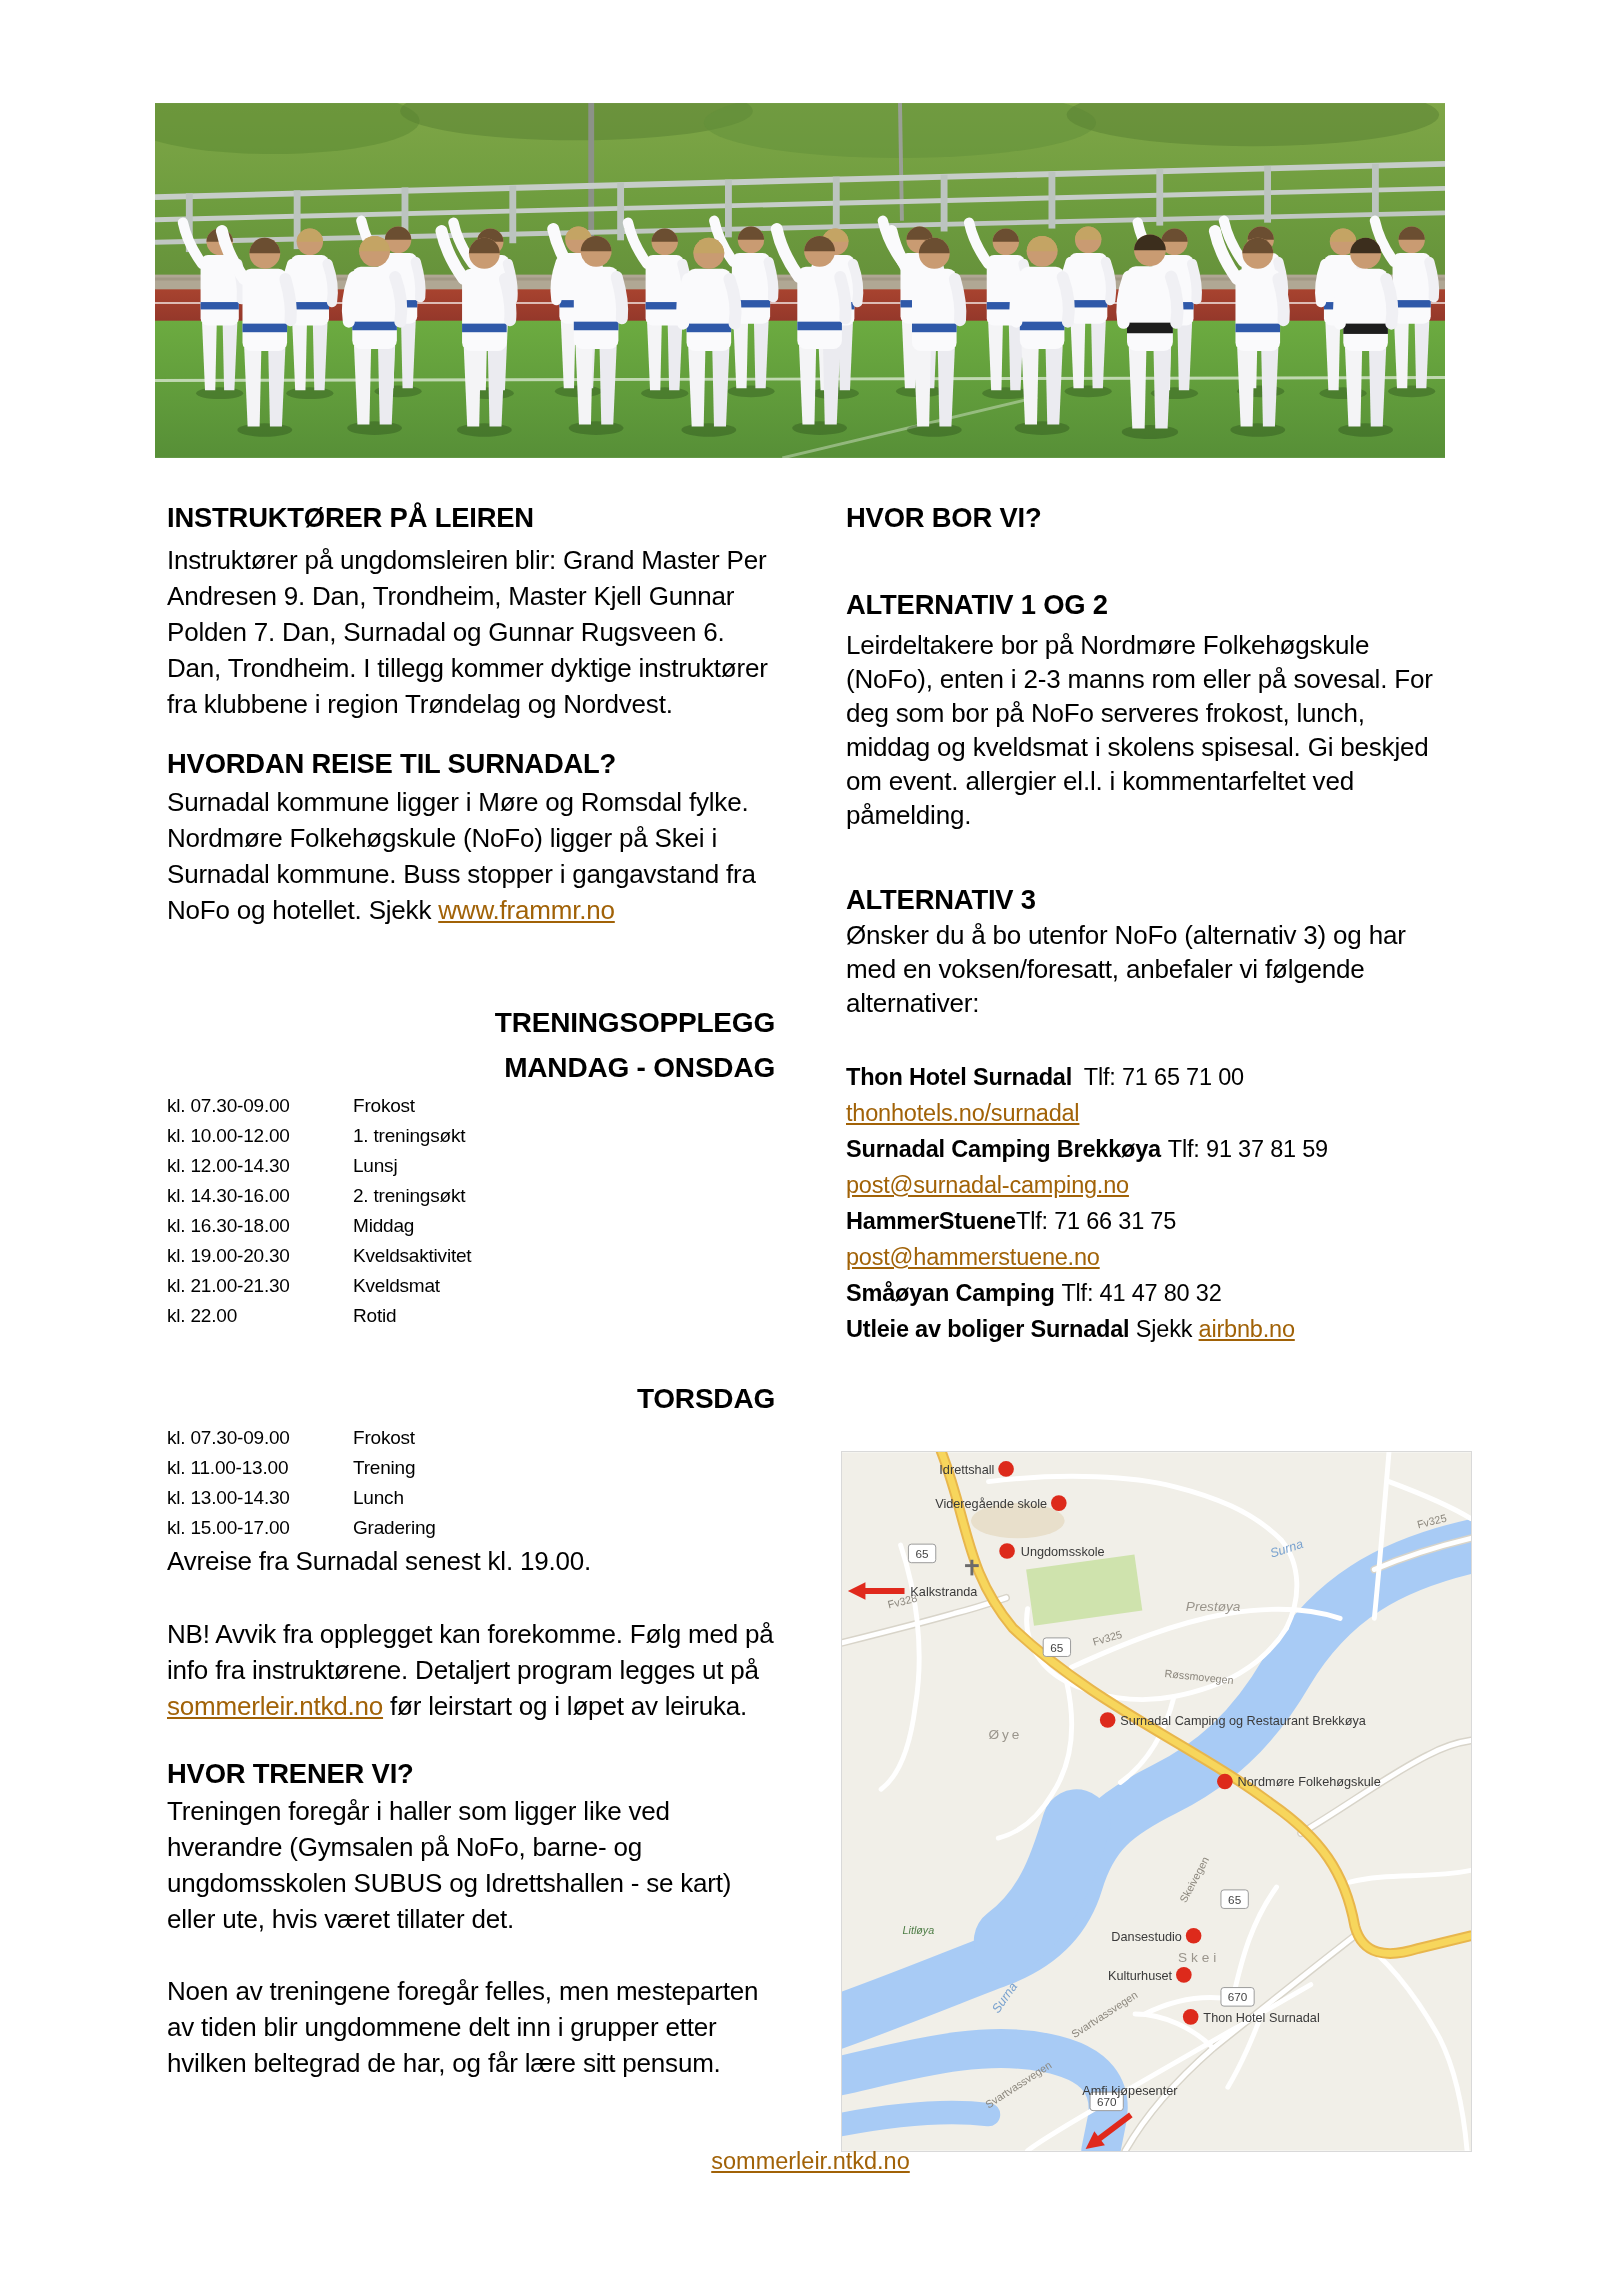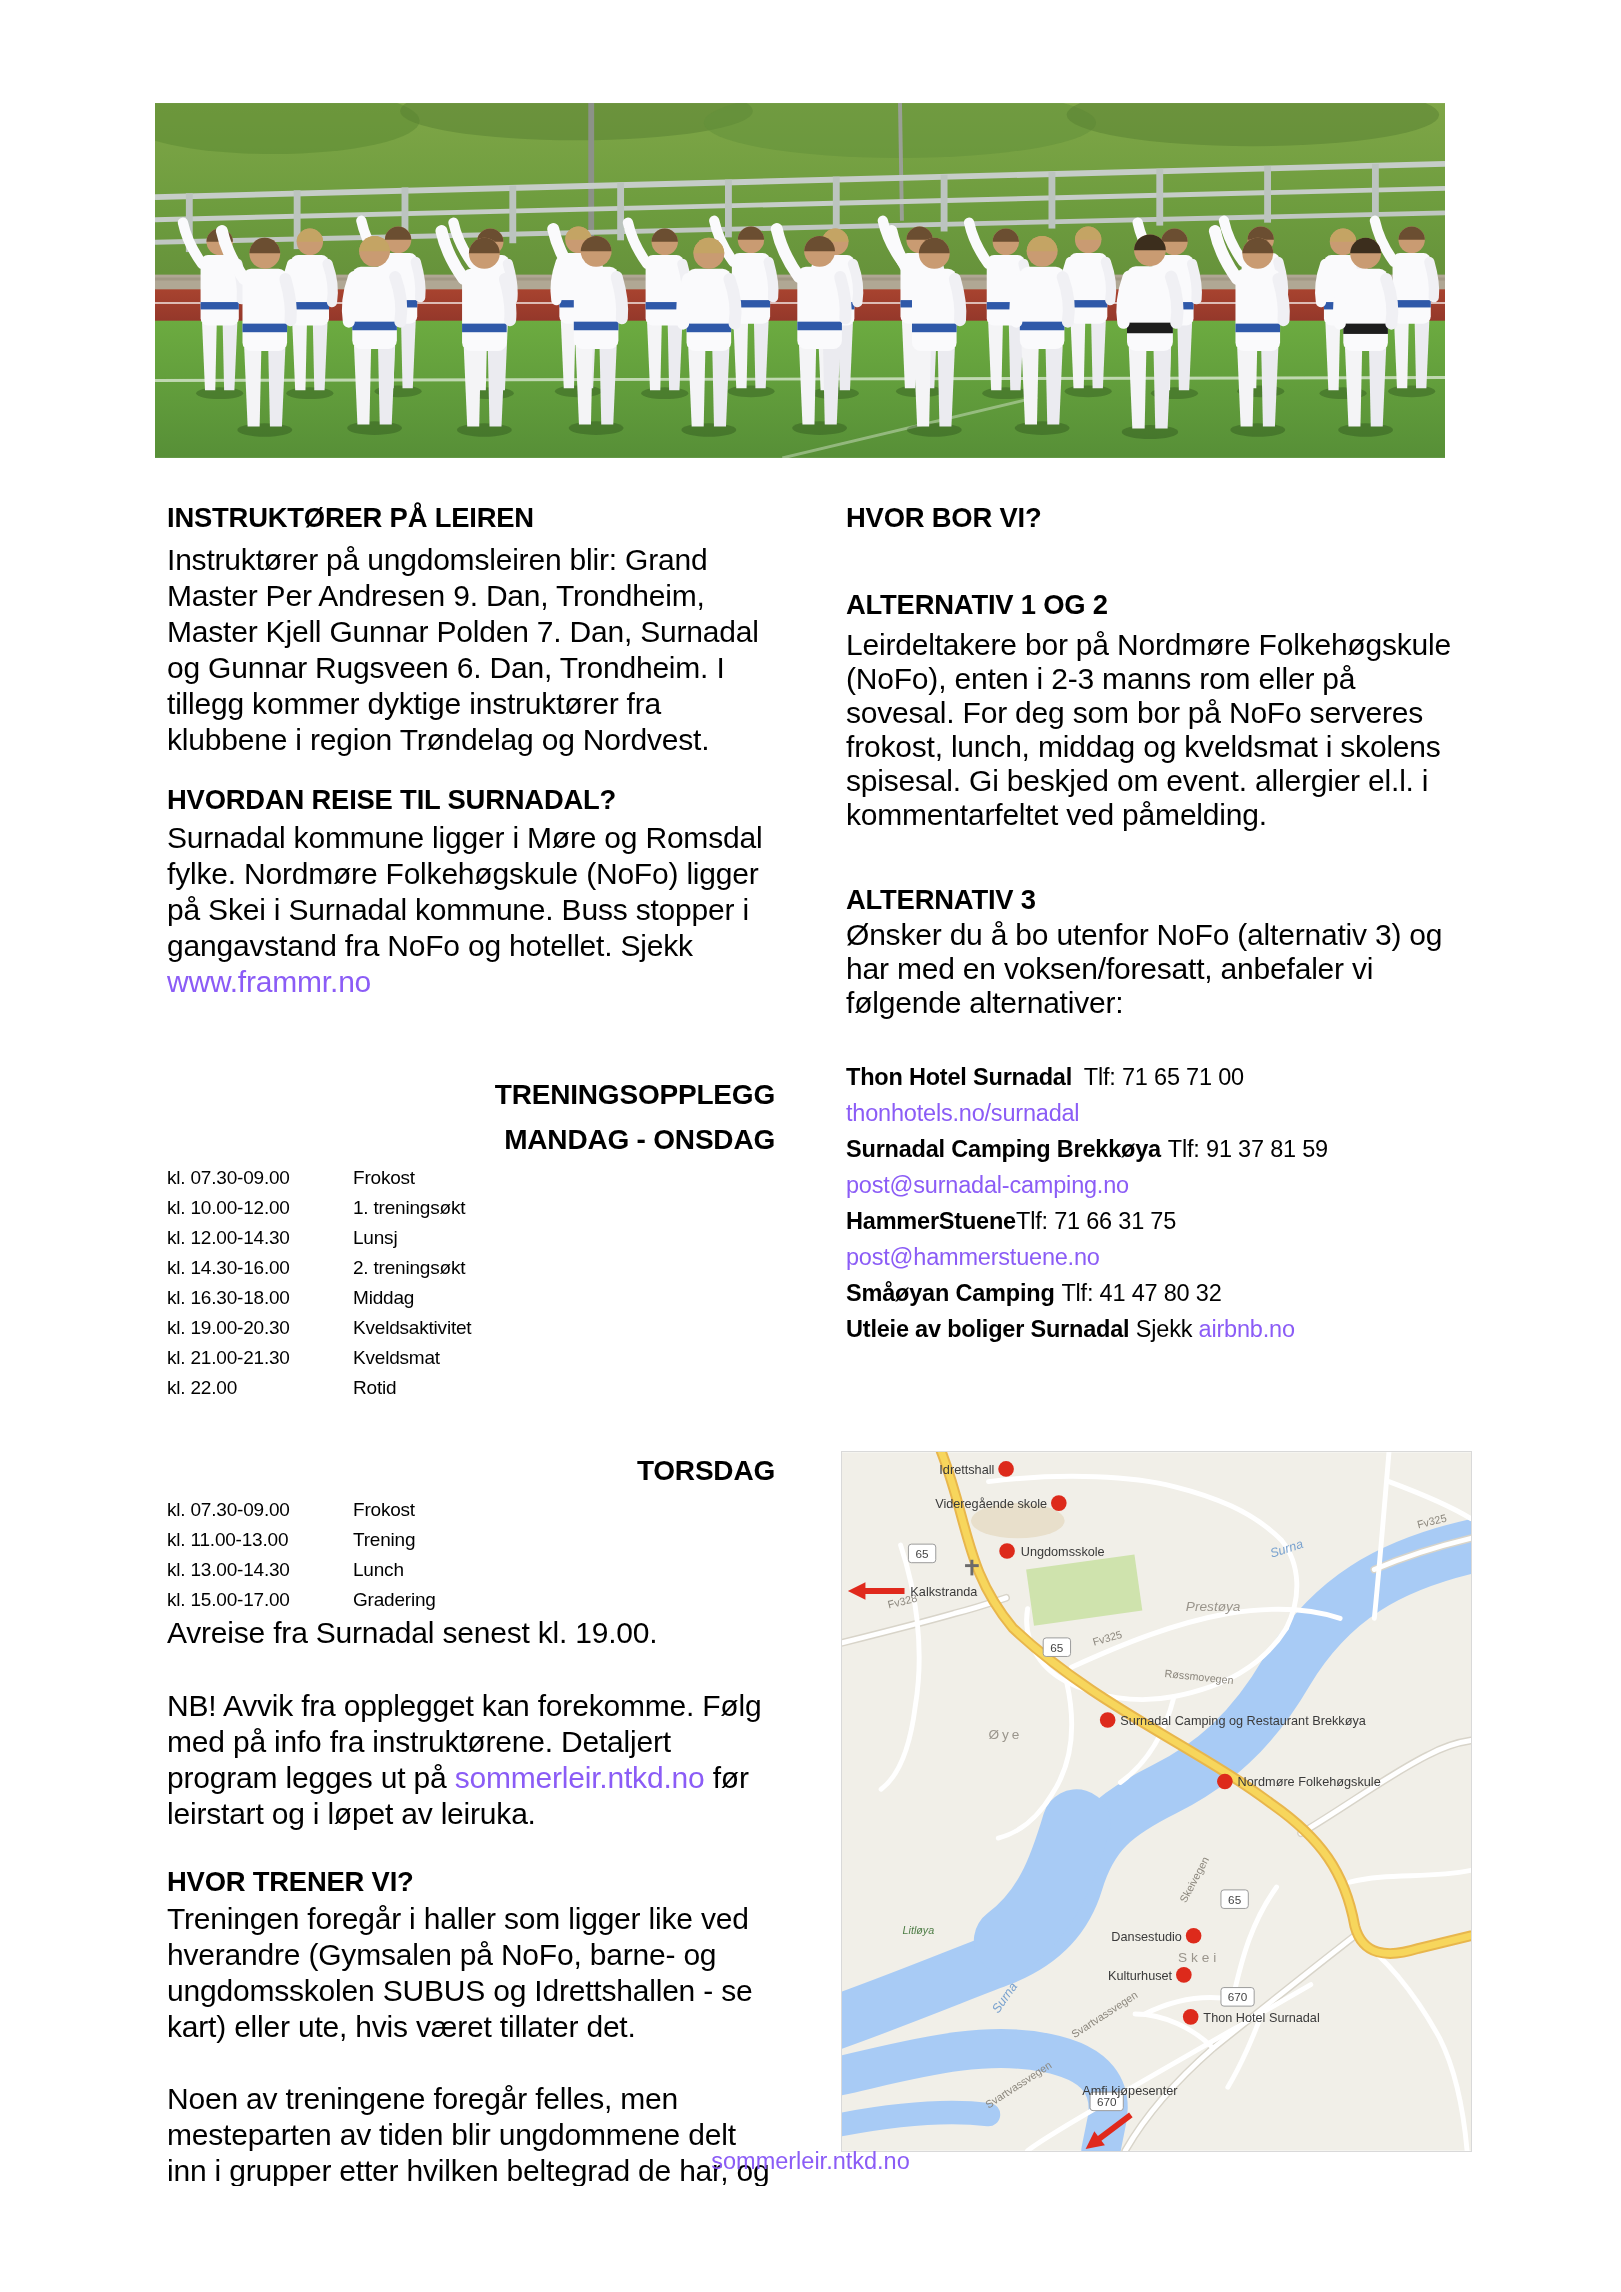--- a/index.html
+++ b/index.html
@@ -4,29 +4,29 @@
 <style>
   html,body{margin:0;padding:0;background:#ffffff;}
   .page{position:relative;width:1621px;height:2186px;background:#ffffff;
         font-family:"Liberation Sans",sans-serif;color:#000;overflow:hidden;}
   .photo{position:absolute;left:155px;top:103px;width:1290px;height:355px;}
   .col{position:absolute;top:495px;}
   .col-left{left:167px;width:608px;}
   .col-right{left:846px;width:608px;}
   h2{font-size:27.4px;line-height:33px;font-weight:700;margin:0;letter-spacing:-0.2px;}
   h2.big{font-size:28px;text-align:right;}
-  p{font-size:30px;line-height:36px;margin:0;letter-spacing:-0.2px;}
+  p{font-size:26px;line-height:36px;margin:0;letter-spacing:-0.2px;}
   .col-right p{line-height:34px;}
   .m6{margin-top:5.9px;}.m8{margin-top:7.8px;}.m4{margin-top:3.9px;}.m7{margin-top:6.9px;}
   .m26{margin-top:25.5px;}.m80{margin-top:78px;}.m12{margin-top:11.8px;}
   .m52{margin-top:51px;}.m38{margin-top:37px;}.m34{margin-top:33px;}
   .m37{margin-top:36px;}.m55{margin-top:54px;}.m40{margin-top:39px;}.m2{margin-top:2px;}
   .sched{font-size:19px;line-height:30px;letter-spacing:-0.2px;}
   .srow .stime{display:inline-block;width:186px;}
-  a.lnk{color:#8b5cf6;cursor:pointer;}
+  a.lnk{color:#a16207;text-decoration:underline;cursor:pointer;}
   .hotels{font-size:23.5px;line-height:36px;letter-spacing:-0.2px;}
   .hotels b{font-weight:700;}
   .tel{margin-left:11.8px;}
   .tel.tight{margin-left:0;}
   .tel.mid{margin-left:6.9px;}
   .map{position:absolute;left:841px;top:1451px;width:631px;height:701px;border:1px solid #d9d9d9;box-sizing:border-box;}
   .footer{position:absolute;top:2148px;left:0;width:100%;text-align:center;font-size:23.5px;}
   svg text{font-family:"Liberation Sans",sans-serif;}
   .poi-label{font-size:13px;fill:#3a3a3a;}
   .road-label{font-size:11px;fill:#8d887e;}

